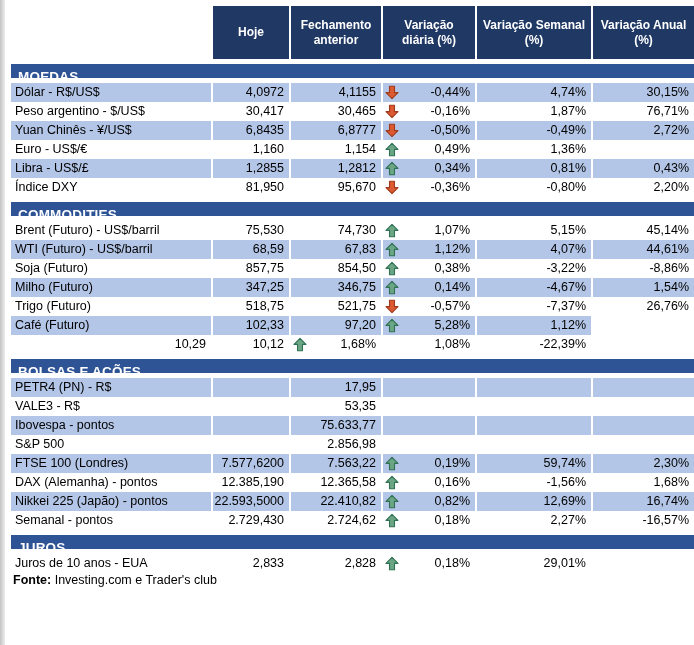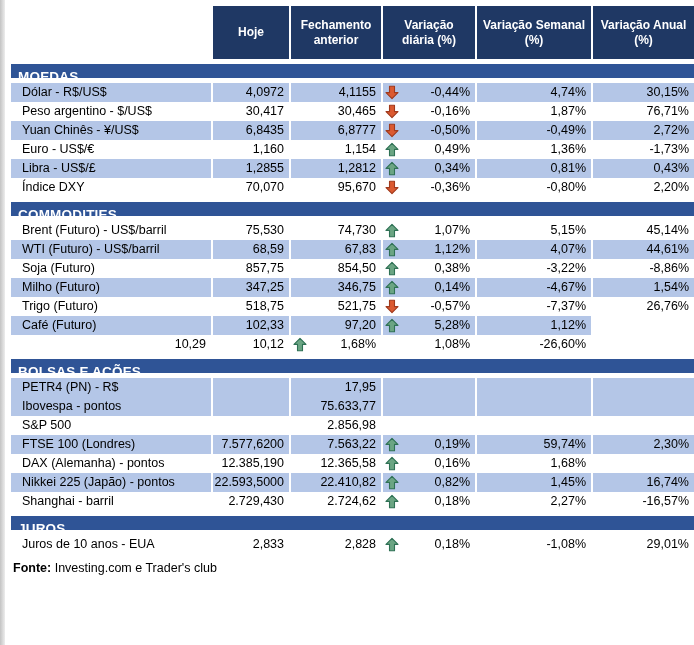--- a/index.html
+++ b/index.html
@@ -15,27 +15,27 @@
   .header-row{height:53px;row-gap:0}
   .hcell{background:var(--header-bg);color:#fff;font-weight:bold;font-size:12px;
     display:flex;align-items:center;justify-content:center;text-align:center;
     line-height:1.25;padding:2px 4px;box-sizing:border-box}
   .hcell.empty{background:transparent}
   .section-bar{height:14px;line-height:26px;background:var(--section-bg);color:#fff;
     font-weight:bold;font-size:13.5px;padding-left:7px;box-sizing:border-box;margin:5px 0;
     letter-spacing:.2px}
   .row{height:19px;line-height:19px;font-size:12.5px}
   .cell{box-sizing:border-box;white-space:nowrap;overflow:hidden}
-  .cell.label{padding-left:11px}
+  .cell.label{padding-left:4px}
   .cell.num{text-align:right;padding-right:5px}
   .cell.diaria{display:flex;align-items:center;justify-content:space-between;
     padding-left:2px;padding-right:5px}
   .cell.diaria .arrow{display:flex;align-items:center;width:15px}
   .shaded{background:var(--row-shade)}
-  .footer{margin-top:7px;font-size:12.5px;padding-left:2px}
+  .footer{margin-top:0;font-size:12.5px;padding-left:2px}
   .footer .bold{font-weight:bold}
 </style>
 </head>
 <body style="--header-bg: #1F3864; --section-bg: #2F5496; --row-shade: #B4C6E7;">
 
 <div class="left-strip"></div>
 
 <div class="table">
   <div class="grid header-row">
     <div class="hcell empty"></div>
@@ -99,40 +99,39 @@
         <div class="cell num">1,154</div>
         <div class="cell num diaria">
           <span class="arrow">
             <svg width="14" height="15" viewBox="0 0 14 15">
               <path d="M7 1.3 L13 7.4 H9.5 V13.7 H4.5 V7.4 H1 Z" fill="#6BA583" stroke="#2F7155" stroke-width="1.1" stroke-linejoin="round"></path>
             </svg>
           </span>
           <span>0,49%</span>
         </div>
         <div class="cell num">1,36%</div>
-        <div class="cell num">-1,73%</div>
       </div>
       <div class="grid row">
         <div class="cell label shaded">Libra - US$/£</div>
         <div class="cell num shaded">1,2855</div>
         <div class="cell num shaded">1,2812</div>
         <div class="cell num diaria shaded">
           <span class="arrow">
             <svg width="14" height="15" viewBox="0 0 14 15">
               <path d="M7 1.3 L13 7.4 H9.5 V13.7 H4.5 V7.4 H1 Z" fill="#6BA583" stroke="#2F7155" stroke-width="1.1" stroke-linejoin="round"></path>
             </svg>
           </span>
           <span>0,34%</span>
         </div>
         <div class="cell num shaded">0,81%</div>
         <div class="cell num shaded">0,43%</div>
       </div>
       <div class="grid row">
         <div class="cell label">Índice DXY</div>
-        <div class="cell num">70,070</div>
+        <div class="cell num">81,950</div>
         <div class="cell num">95,670</div>
         <div class="cell num diaria">
           <span class="arrow">
             <svg width="14" height="15" viewBox="0 0 14 15">
               <path d="M7 13.7 L1 7.6 H4.5 V1.3 H9.5 V7.6 H13 Z" fill="#DB5A31" stroke="#A03A1D" stroke-width="1.1" stroke-linejoin="round"></path>
             </svg>
           </span>
           <span>-0,36%</span>
         </div>
         <div class="cell num">-0,80%</div>
@@ -233,33 +232,44 @@
         <div class="cell num">10,12</div>
         <div class="cell num diaria">
           <span class="arrow">
             <svg width="14" height="15" viewBox="0 0 14 15">
               <path d="M7 1.3 L13 7.4 H9.5 V13.7 H4.5 V7.4 H1 Z" fill="#6BA583" stroke="#2F7155" stroke-width="1.1" stroke-linejoin="round"></path>
             </svg>
           </span>
           <span>1,68%</span>
         </div>
         <div class="cell num">1,08%</div>
-        <div class="cell num">-26,60%</div>
+        <div class="cell num">-22,39%</div>
       </div>
       <div class="section-bar">BOLSAS E AÇÕES</div>
       <div class="grid row">
         <div class="cell label shaded">PETR4 (PN) - R$</div>
         <div class="cell num shaded"></div>
         <div class="cell num shaded">17,95</div>
         <div class="cell num diaria shaded">
           <span class="arrow"></span>
           <span></span>
         </div>
         <div class="cell num shaded"></div>
         <div class="cell num shaded"></div>
+      </div>
+      <div class="grid row">
+        <div class="cell label">VALE3 - R$</div>
+        <div class="cell num"></div>
+        <div class="cell num">53,35</div>
+        <div class="cell num diaria">
+          <span class="arrow"></span>
+          <span></span>
+        </div>
+        <div class="cell num"></div>
+        <div class="cell num"></div>
       </div>
       <div class="grid row">
         <div class="cell label shaded">Ibovespa - pontos</div>
         <div class="cell num shaded"></div>
         <div class="cell num shaded">75.633,77</div>
         <div class="cell num diaria shaded">
           <span class="arrow"></span>
           <span></span>
         </div>
         <div class="cell num shaded"></div>
@@ -296,39 +306,40 @@
         <div class="cell num">12.385,190</div>
         <div class="cell num">12.365,58</div>
         <div class="cell num diaria">
           <span class="arrow">
             <svg width="14" height="15" viewBox="0 0 14 15">
               <path d="M7 1.3 L13 7.4 H9.5 V13.7 H4.5 V7.4 H1 Z" fill="#6BA583" stroke="#2F7155" stroke-width="1.1" stroke-linejoin="round"></path>
             </svg>
           </span>
           <span>0,16%</span>
         </div>
+        <div class="cell num">-1,56%</div>
         <div class="cell num">1,68%</div>
       </div>
       <div class="grid row">
         <div class="cell label shaded">Nikkei 225 (Japão) - pontos</div>
         <div class="cell num shaded">22.593,5000</div>
         <div class="cell num shaded">22.410,82</div>
         <div class="cell num diaria shaded">
           <span class="arrow">
             <svg width="14" height="15" viewBox="0 0 14 15">
               <path d="M7 1.3 L13 7.4 H9.5 V13.7 H4.5 V7.4 H1 Z" fill="#6BA583" stroke="#2F7155" stroke-width="1.1" stroke-linejoin="round"></path>
             </svg>
           </span>
           <span>0,82%</span>
         </div>
-        <div class="cell num shaded">1,45%</div>
+        <div class="cell num shaded">12,69%</div>
         <div class="cell num shaded">16,74%</div>
       </div>
       <div class="grid row">
-        <div class="cell label">Shanghai - barril</div>
+        <div class="cell label">Semanal - pontos</div>
         <div class="cell num">2.729,430</div>
         <div class="cell num">2.724,62</div>
         <div class="cell num diaria">
           <span class="arrow">
             <svg width="14" height="15" viewBox="0 0 14 15">
               <path d="M7 1.3 L13 7.4 H9.5 V13.7 H4.5 V7.4 H1 Z" fill="#6BA583" stroke="#2F7155" stroke-width="1.1" stroke-linejoin="round"></path>
             </svg>
           </span>
           <span>0,18%</span>
         </div>
@@ -341,21 +352,20 @@
         <div class="cell num">2,833</div>
         <div class="cell num">2,828</div>
         <div class="cell num diaria">
           <span class="arrow">
             <svg width="14" height="15" viewBox="0 0 14 15">
               <path d="M7 1.3 L13 7.4 H9.5 V13.7 H4.5 V7.4 H1 Z" fill="#6BA583" stroke="#2F7155" stroke-width="1.1" stroke-linejoin="round"></path>
             </svg>
           </span>
           <span>0,18%</span>
         </div>
-        <div class="cell num">-1,08%</div>
         <div class="cell num">29,01%</div>
       </div>
     </div>
 
   <div class="footer">
     <span class="bold">Fonte:</span><span> Investing.com e Trader's club</span>
   </div>
 </div>
 
 </body></html>

